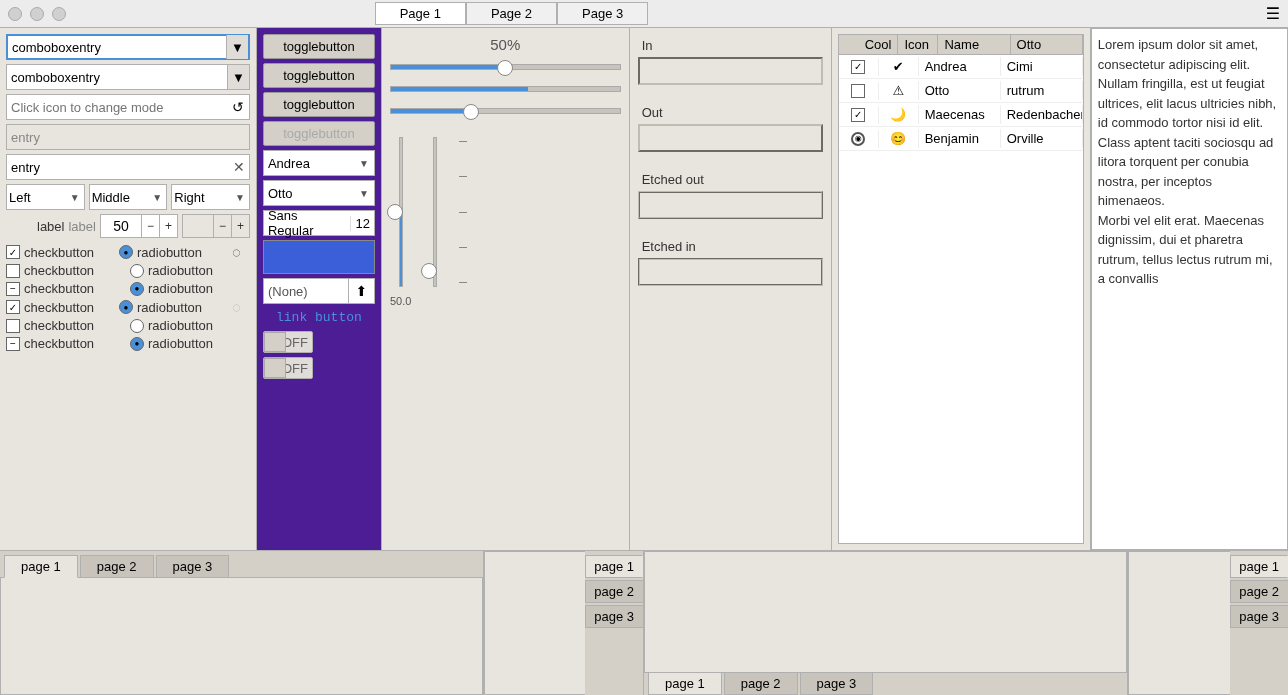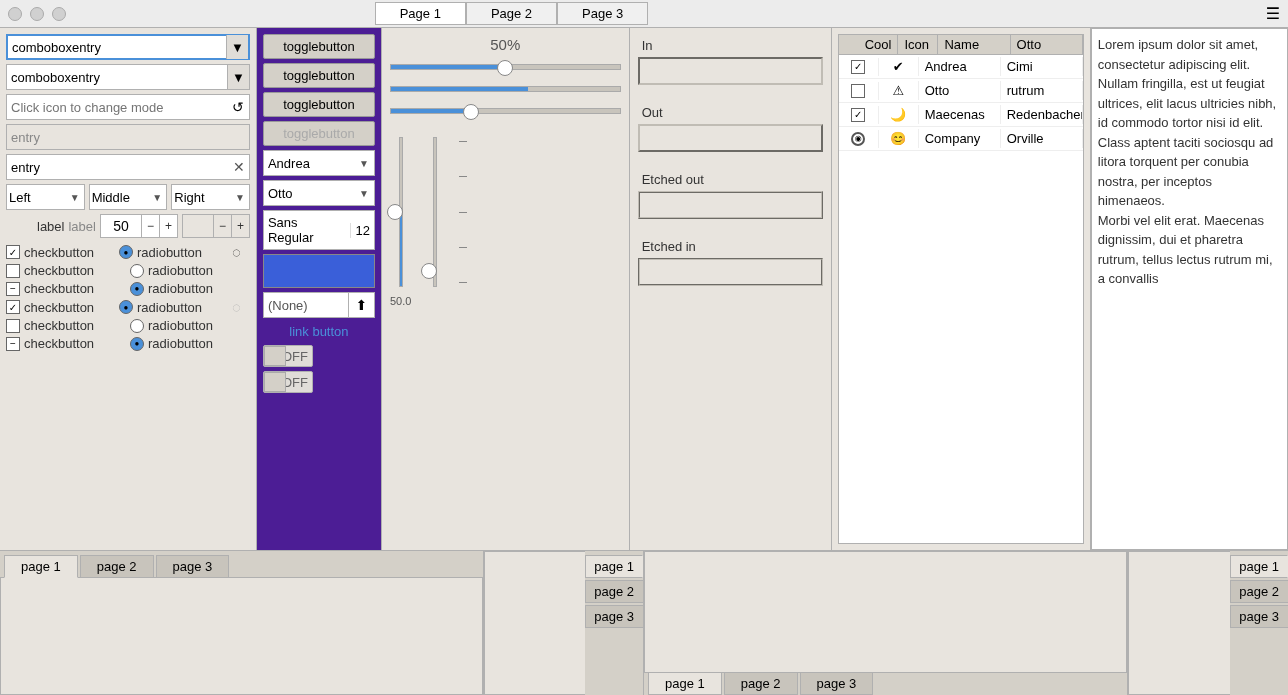--- a/index.html
+++ b/index.html
@@ -334,21 +334,21 @@
       font-size: 10px;
       color: #555;
       pointer-events: none;
     }
 
     .font-selector {
       display: flex;
       align-items: center;
       border: 1px solid #b0b0b0;
       background: #fff;
-      height: 40px;
+      height: 26px;
       gap: 2px;
     }
     .font-name {
       flex: 1;
       font-size: 13px;
       padding: 0 4px;
       overflow: hidden;
     }
     .font-size {
       font-size: 13px;
@@ -387,20 +387,21 @@
       font-size: 14px;
     }
 
     .link-btn {
       text-align: center;
       color: #4a90d9;
       cursor: pointer;
       font-size: 13px;
       text-decoration: none;
       padding: 2px 0;
+      font-family: Liberation Mono, monospace;
     }
 
     
     .switch-row {
       display: flex;
       align-items: center;
       gap: 6px;
     }
     .switch-track {
       width: 50px;
@@ -1018,21 +1019,21 @@
           <div class="tree-cell" style="flex:0 0 40px;">🌙</div>
           <div class="tree-cell">Maecenas</div>
           <div class="tree-cell">Redenbacher</div>
         </div>
 
         <div class="tree-row">
           <div class="tree-cell" style="flex:0 0 40px;">
             <div class="radio-styled" style="background:#fff;border:2px solid #555;">◉</div>
           </div>
           <div class="tree-cell" style="flex:0 0 40px;">😊</div>
-          <div class="tree-cell">Company</div>
+          <div class="tree-cell">Benjamin</div>
           <div class="tree-cell">Orville</div>
         </div>
       </div>
     </div>
 
     <div class="text-panel">
       <div class="text-view">
         Lorem ipsum dolor sit amet, consectetur adipiscing elit.<br>
         Nullam fringilla, est ut feugiat ultrices, elit lacus ultricies nibh, id commodo tortor nisi id elit.<br>
         Class aptent taciti sociosqu ad litora torquent per conubia nostra, per inceptos himenaeos.<br>

